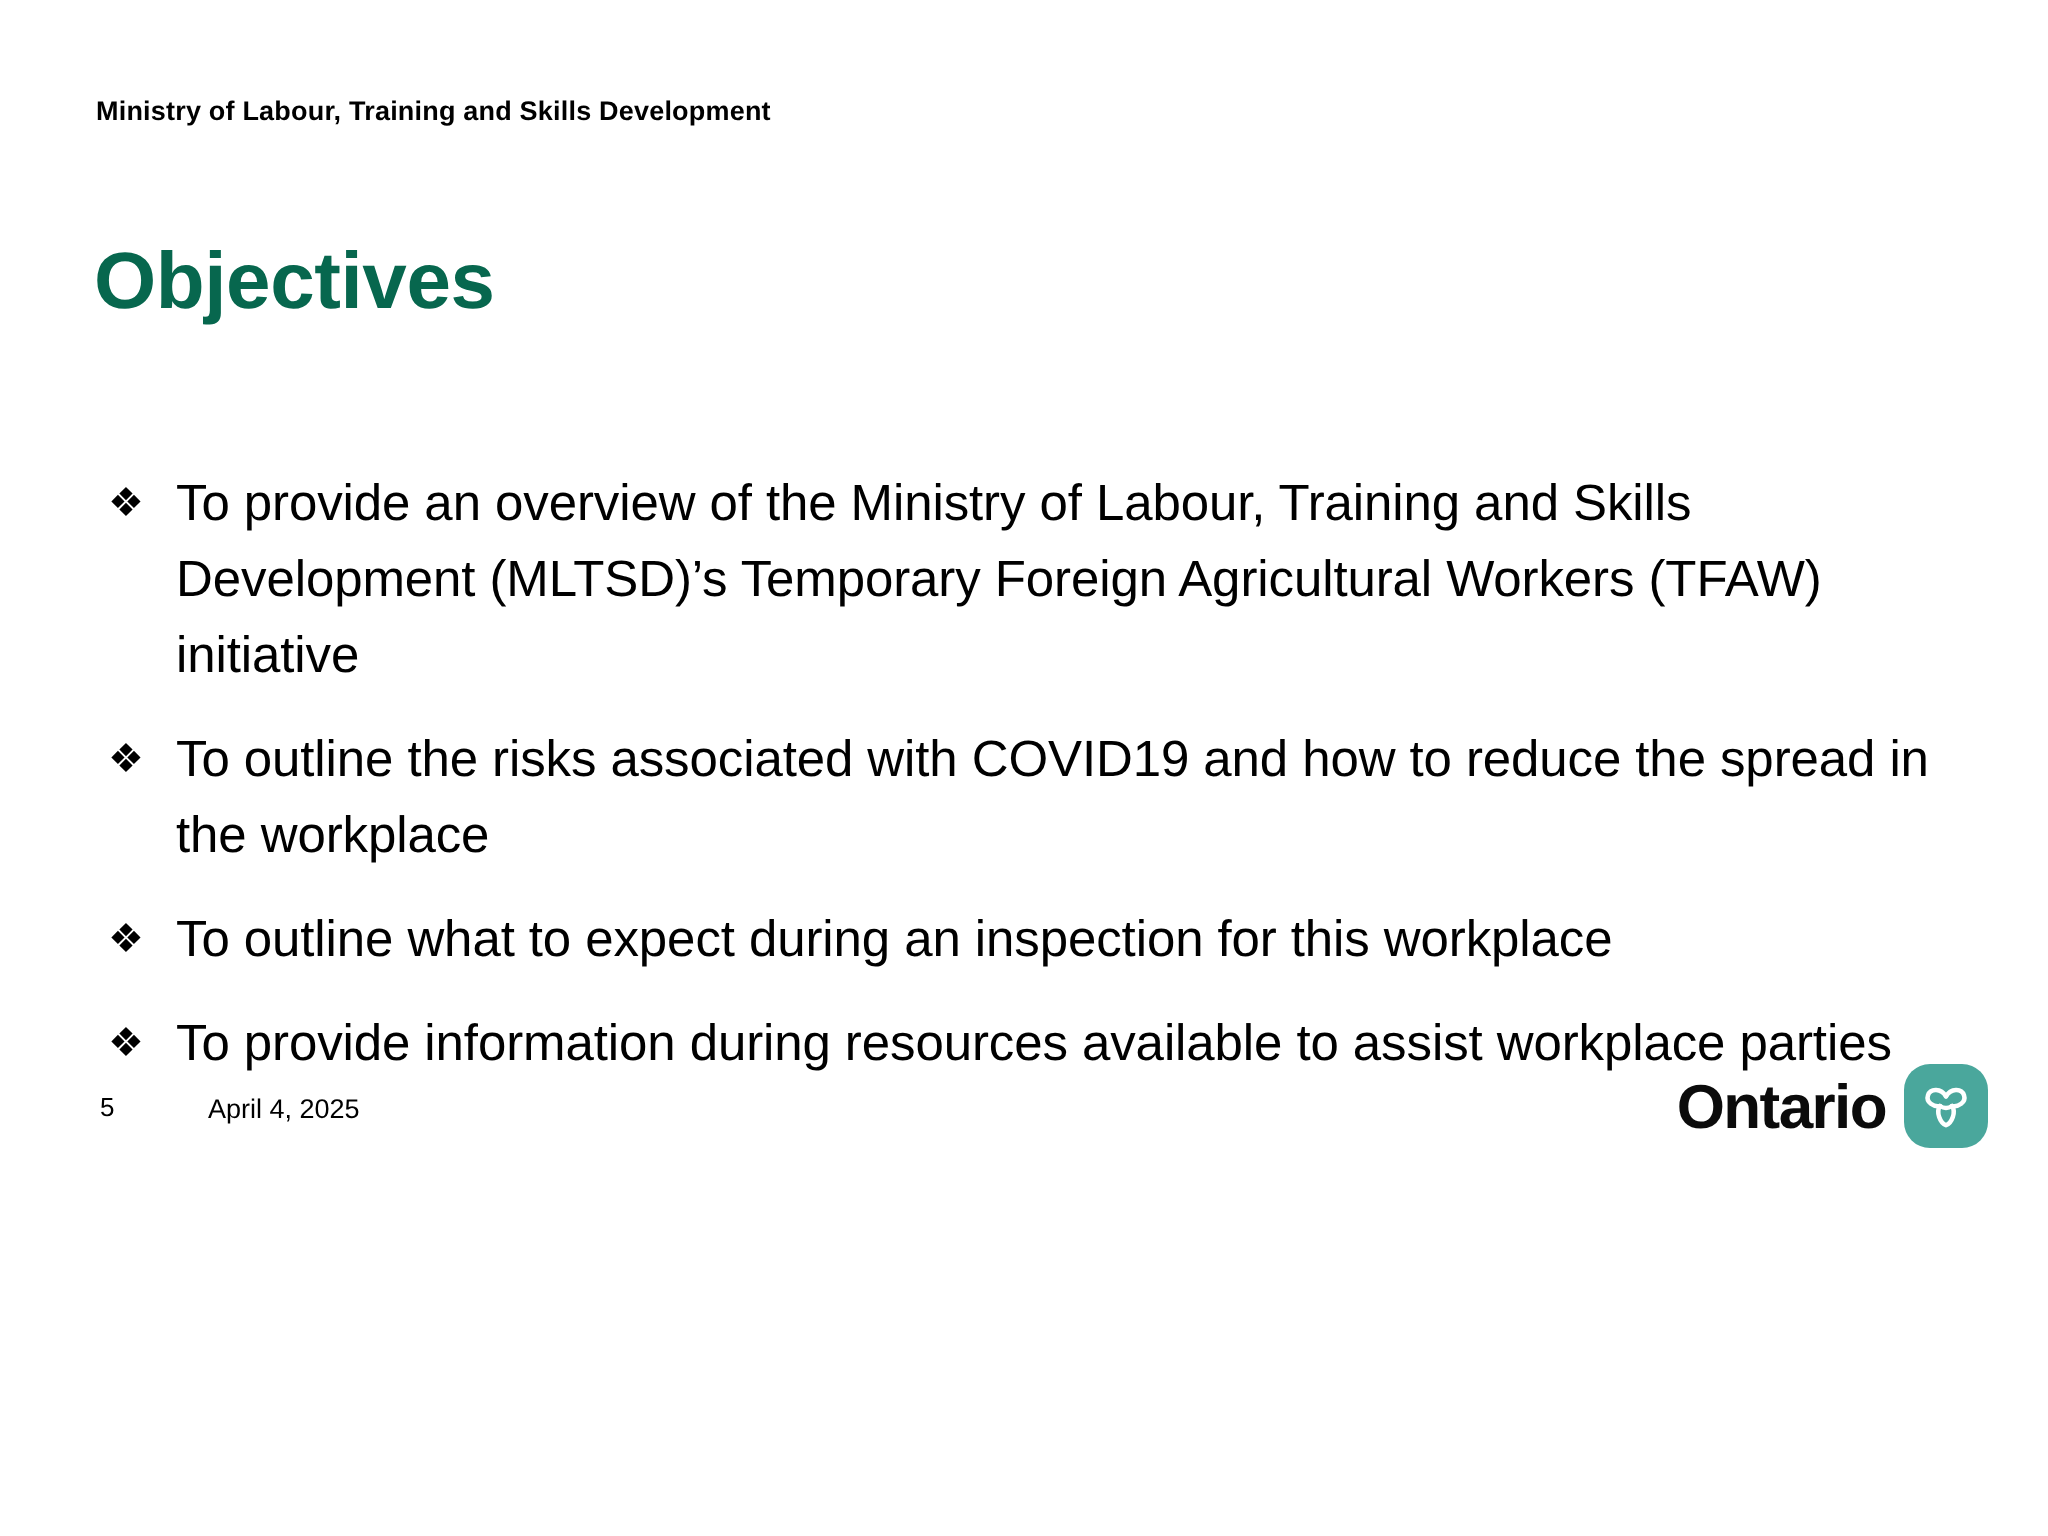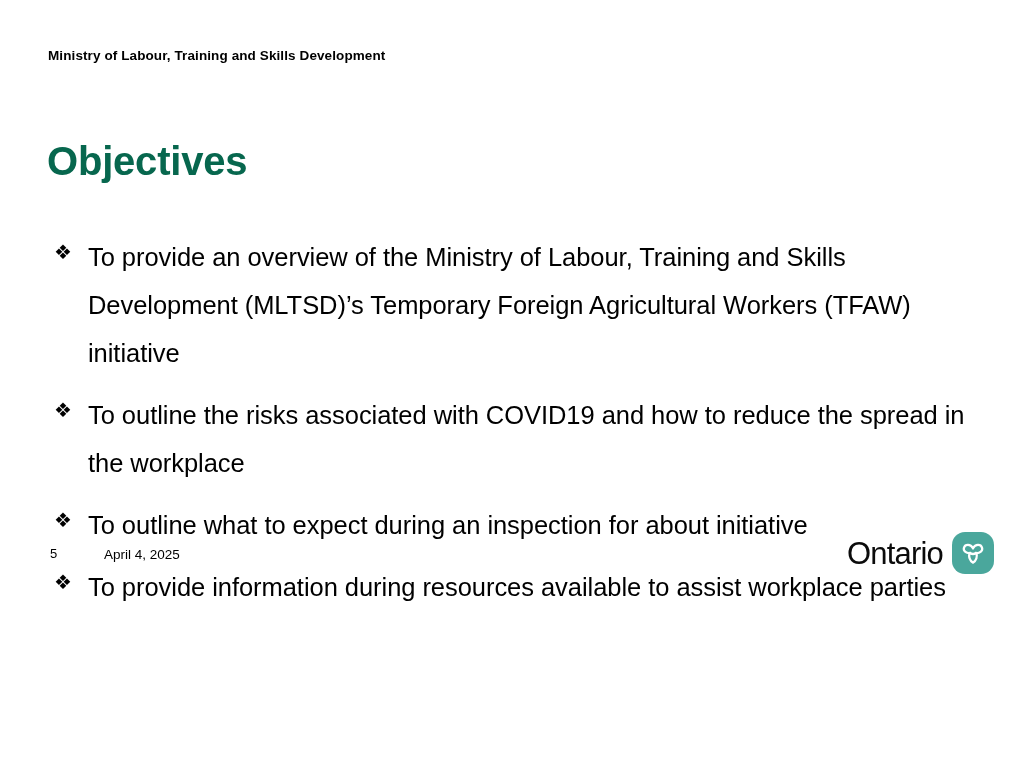--- a/index.html
+++ b/index.html
@@ -30,21 +30,21 @@
     font-weight: bold;
     letter-spacing: 0.1px;
     color: #000000;
     white-space: nowrap;
   }
 
   
   .slide-title {
     position: absolute;
     left: 47px;
-    top: 112px;
+    top: 92px;
     font-size: 40px;
     font-weight: bold;
     color: #07674E;
     letter-spacing: -0.2px;
     line-height: 1.1;
   }
 
   
   .body {
     position: absolute;
@@ -67,21 +67,21 @@
     line-height: 38px;
     color: #000000;
     text-align: left;
     padding-left: 6px;
     box-sizing: border-box;
     user-select: none;
   }
   .bullet-text {
     flex: 1 1 auto;
     font-size: 25.5px;
-    line-height: 48px;
+    line-height: 38px;
     color: #000000;
     letter-spacing: -0.05px;
   }
 
   
   .footer-slide-number {
     position: absolute;
     left: 50px;
     bottom: 36px;
     font-size: 13px;
@@ -102,21 +102,21 @@
   .logo {
     position: absolute;
     right: 30px;
     bottom: 22px;
     display: flex;
     align-items: center;
     gap: 9px;
   }
   .logo-wordmark {
     font-size: 31px;
-    font-weight: normal;
+    font-weight: bold;
     color: #0B0B0B;
     letter-spacing: -0.8px;
     line-height: 1;
   }
   .logo-mark {
     width: 42px;
     height: 42px;
     border-radius: 13px;
     background: #4AA79C;
     display: flex;
@@ -140,21 +140,21 @@
       <span class="bullet-text">To provide an overview of the Ministry of Labour, Training and Skills Development (MLTSD)’s Temporary Foreign Agricultural Workers (TFAW) initiative</span>
     </div>
 
     <div class="bullet-row">
       <span class="bullet-marker">❖</span>
       <span class="bullet-text">To outline the risks associated with COVID19 and how to reduce the spread in the workplace</span>
     </div>
 
     <div class="bullet-row">
       <span class="bullet-marker">❖</span>
-      <span class="bullet-text">To outline what to expect during an inspection for about initiative</span>
+      <span class="bullet-text">To outline what to expect during an inspection for this workplace</span>
     </div>
 
     <div class="bullet-row">
       <span class="bullet-marker">❖</span>
       <span class="bullet-text">To provide information during resources available to assist workplace parties</span>
     </div>
 
   </div>
 
   <div class="footer-slide-number">5</div>

